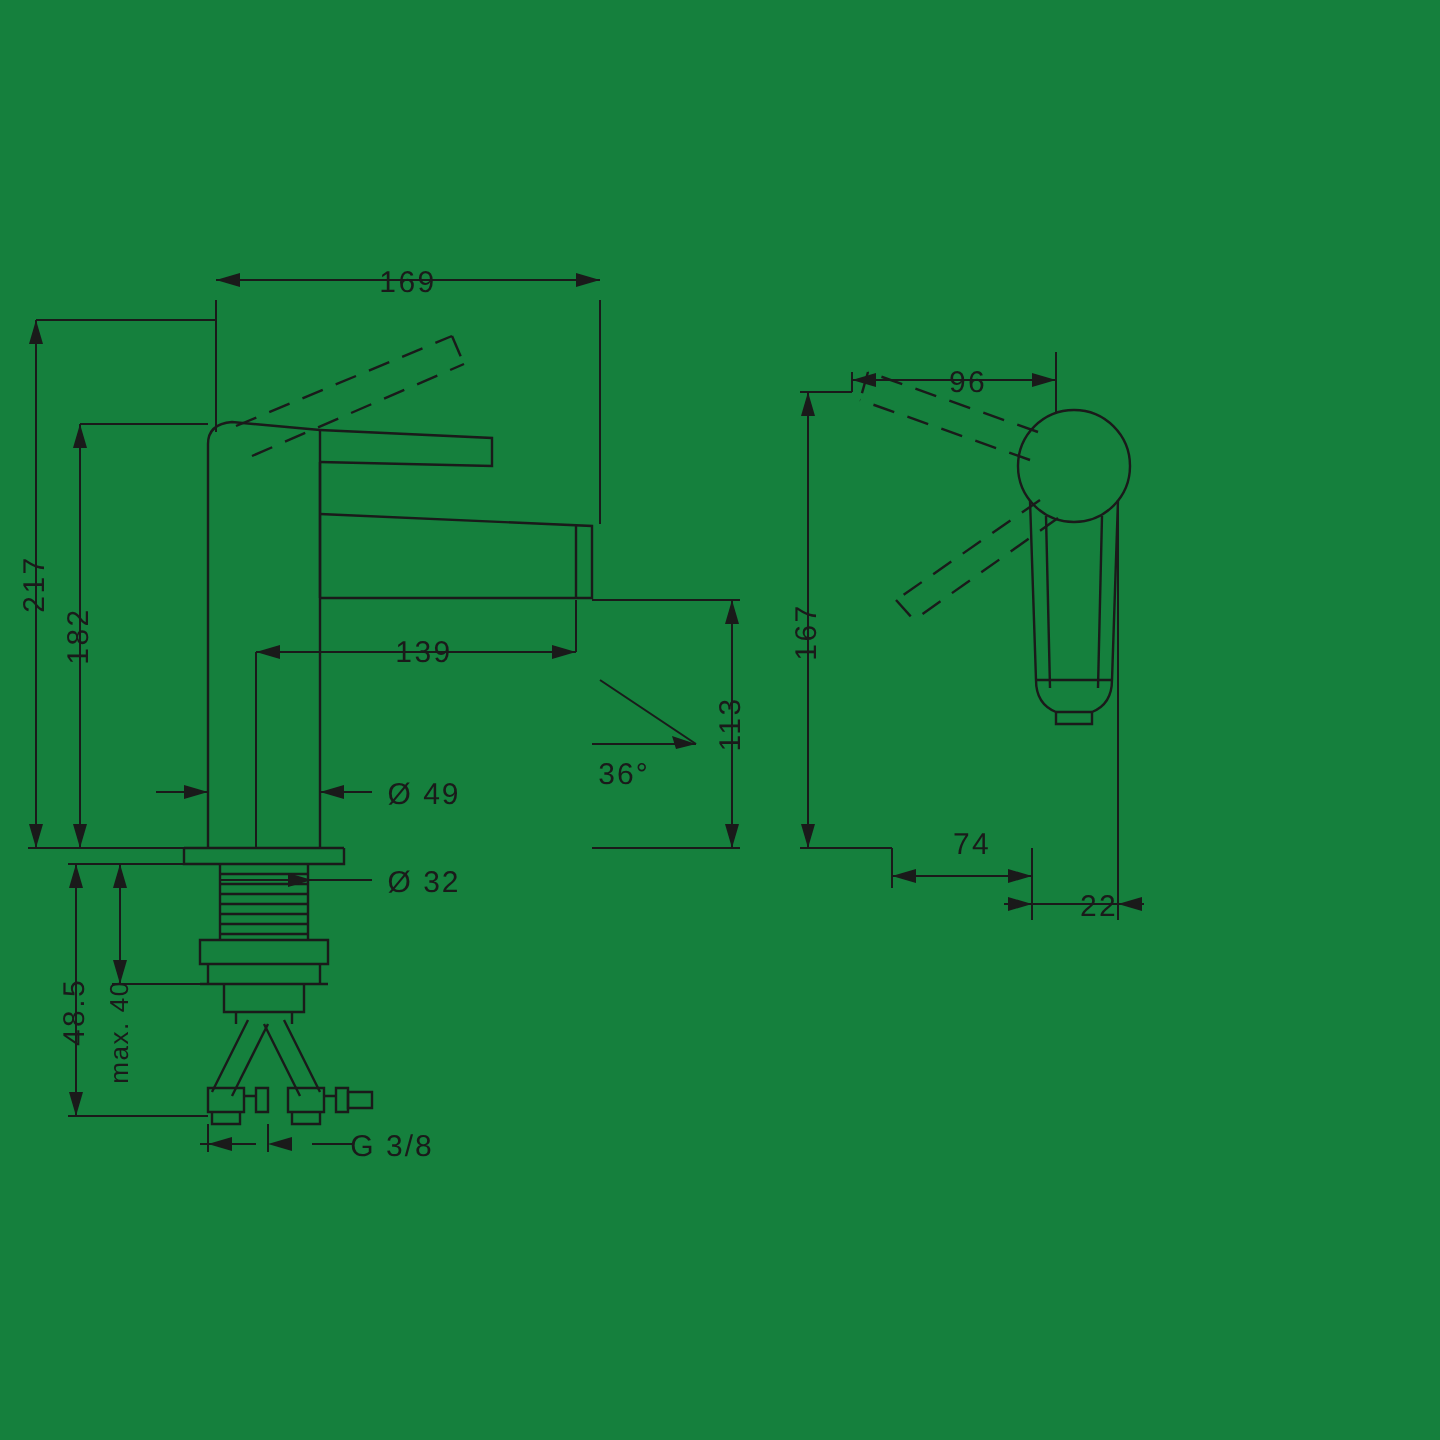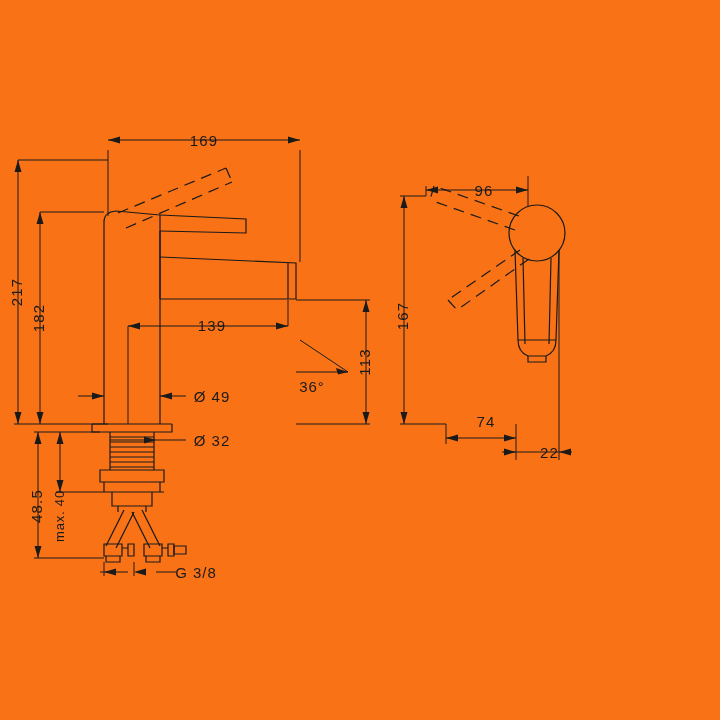--- a/index.html
+++ b/index.html
@@ -1,17 +1,17 @@
 <!DOCTYPE html>
 <html><head>
 <meta charset="utf-8">
 <style>
   html,body{margin:0;padding:0;background:#ffffff;}
   body{width:720px;height:720px;overflow:hidden;font-family:"Liberation Sans",sans-serif;}
-  #stage{position:relative;width:720px;height:720px;background:#f97316;}
+  #stage{position:relative;width:720px;height:720px;background:#15803d;}
   svg{display:block;}
   text{font-family:"Liberation Sans",sans-serif;fill:#1a1a1a;}
 </style>
 </head>
 <body>
 
 <div id="stage">
 <svg width="720" height="720" viewBox="0 0 720 720">
 
   <g stroke="#1a1a1a" fill="none" stroke-width="1.2" stroke-linecap="butt" stroke-linejoin="miter">

